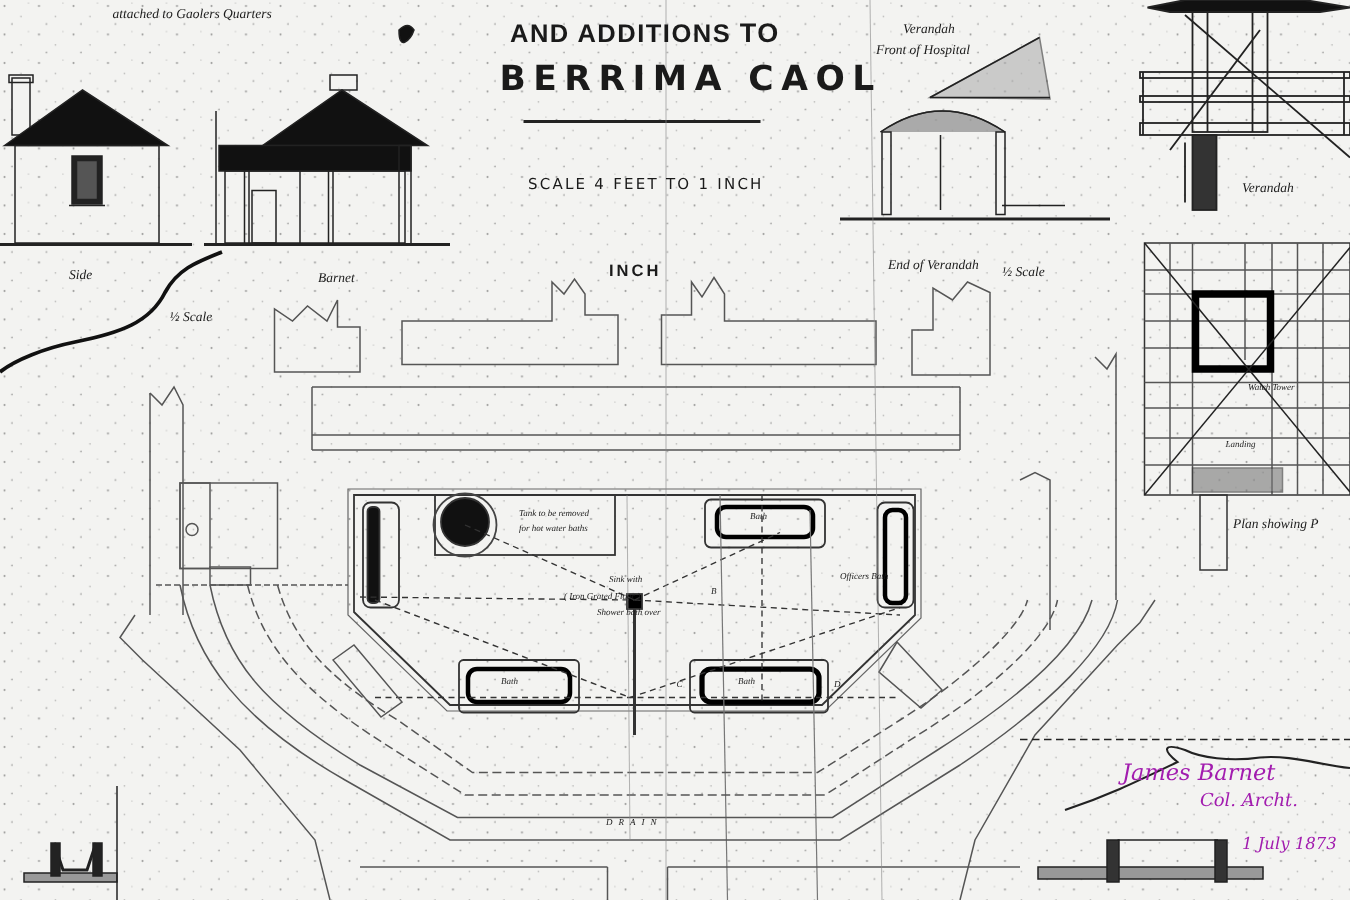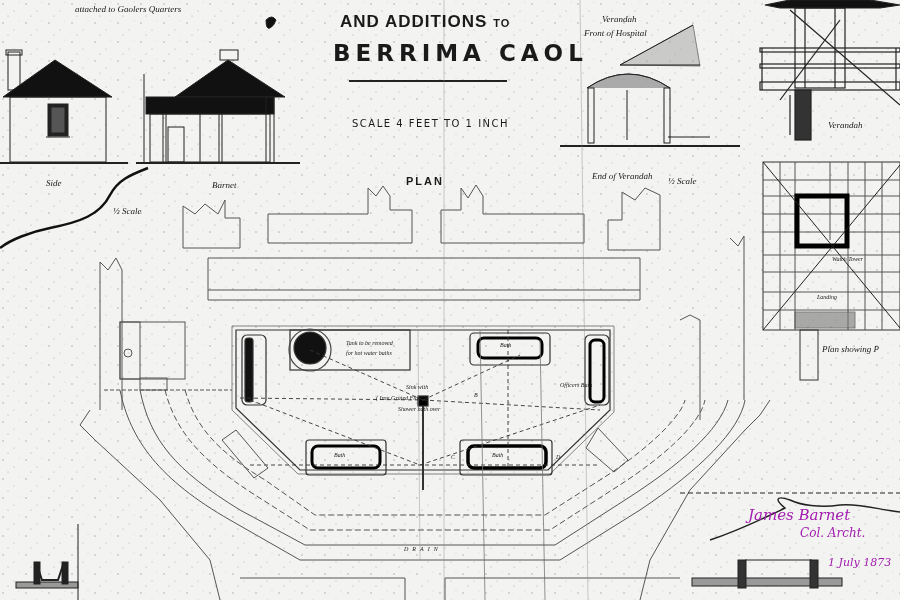--- a/index.html
+++ b/index.html
@@ -10,21 +10,21 @@
     font-family: "Liberation Serif", serif;
     color: #111;
   }
   .sheet { position: absolute; left: 0; top: 0; width: 900px; height: 600px; }
   .sheet svg { position: absolute; left: 0; top: 0; }
   .txt { position: absolute; white-space: nowrap; color: #1a1a1a; }
   .title-line1 {
     left: 340px; top: 12px; font-family: "Liberation Sans", sans-serif;
     font-weight: bold; font-size: 17px; letter-spacing: 1px;
   }
-  .title-line1 .small { font-size: 11px; }
+  .title-line1 .small { font-size: 18px; }
   .title-line2 {
     left: 333px; top: 40px; font-family: "DejaVu Sans", sans-serif;
     font-size: 23px; letter-spacing: 5px; font-weight: bold;
   }
   .scale-note {
     left: 352px; top: 118px; font-family: "DejaVu Sans", sans-serif;
     font-size: 10px; letter-spacing: 1.5px;
   }
   .plan-label {
     left: 406px; top: 175px; font-family: "Liberation Sans", sans-serif;
@@ -255,21 +255,21 @@
     </g>
 
     <path d="M710,540 C 740,530 760,520 785,508 C 775,500 775,495 790,500 C 800,505 820,508 840,505 C 860,503 880,510 900,512" stroke="#222" stroke-width="1.4" fill="none"></path>
   </svg>
 
   <div class="txt title-line1">
     <span>AND ADDITIONS </span><span class="small">TO</span>
   </div>
   <div class="txt title-line2">BERRIMA CAOL</div>
   <div class="txt scale-note">SCALE 4 FEET TO 1 INCH</div>
-  <div class="txt plan-label">PLAN</div>
+  <div class="txt plan-label">INCH</div>
 
   <div class="txt script" style="left:75px; top:4px;">attached to Gaolers Quarters</div>
   <div class="txt script" style="left:46px; top:178px;">Side</div>
   <div class="txt script" style="left:212px; top:180px;">Barnet</div>
   <div class="txt script" style="left:113px; top:206px;">½ Scale</div>
 
   <div class="txt script" style="left:602px; top:14px;">Verandah</div>
   <div class="txt script" style="left:584px; top:28px;">Front of Hospital</div>
   <div class="txt script" style="left:592px; top:160px;margin-top:11px;">End of Verandah</div>
   <div class="txt script" style="left:668px; top:176px;">½ Scale</div>

